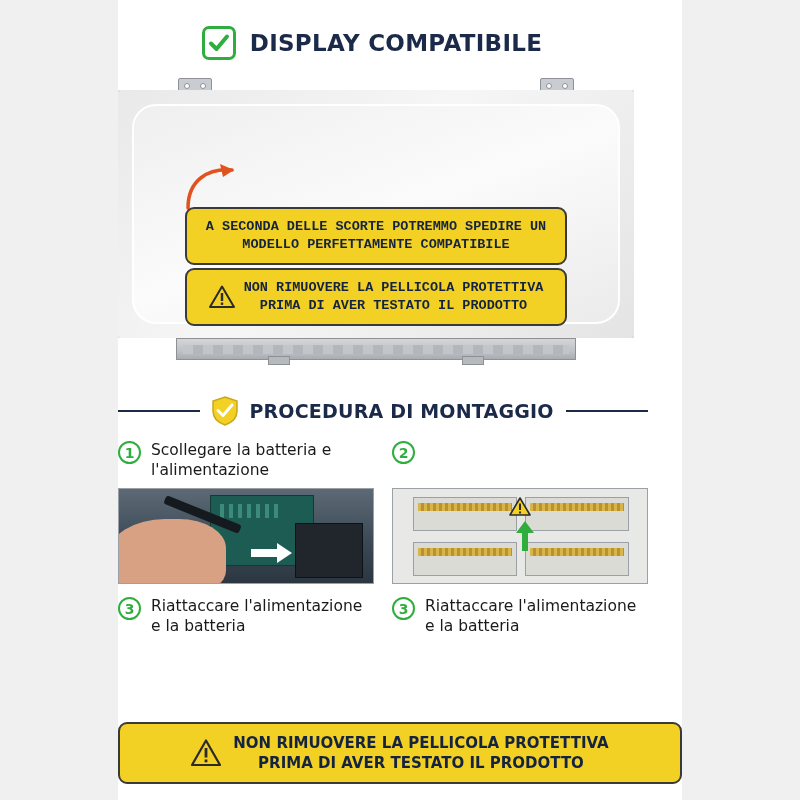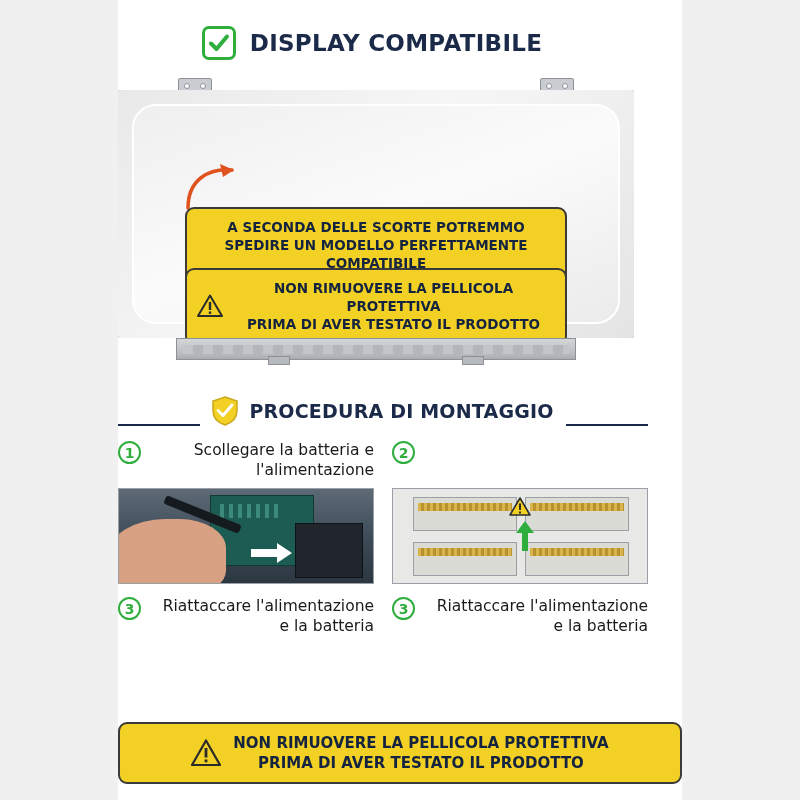--- a/index.html
+++ b/index.html
@@ -109,20 +109,21 @@
   .bezel {
     position: absolute;
     top: 12px;
     left: 0;
     width: 516px;
     height: 248px;
     background: #1d1d1d;
     border-radius: 3px;
     box-sizing: border-box;
     padding: 0;
+    font-family: Liberation Mono, monospace;
   }
   .screen {
     width: 100%;
     height: 100%;
     background: linear-gradient(135deg, #e9e9e9 0%, #f6f6f6 45%, #e4e4e4 100%);
     border-radius: 2px;
     box-sizing: border-box;
     position: relative;
     overflow: hidden;
   }
@@ -203,21 +204,21 @@
     background: #b6b9bd;
     border: 1px solid #8d9095;
     box-sizing: border-box;
   }
   .foot-tab.l { left: 150px; }
   .foot-tab.r { right: 150px; }
 
   
   .section-head {
     display: flex;
-    align-items: flex-end;
+    align-items: center;
     gap: 12px;
     margin: 18px auto 0;
     width: 530px;
   }
   .rule {
     flex: 1 1 auto;
     height: 2px;
     background: #1b2a49;
   }
   .section-title-group {
@@ -261,21 +262,20 @@
     display: flex;
     align-items: center;
     justify-content: center;
     box-sizing: border-box;
     margin-top: 1px;
   }
   .step-text {
     font-size: 15.5px;
     line-height: 1.3;
     color: #1a1a1a;
-    text-align: right;
   }
   .photo {
     height: 96px;
     border: 1px solid #9aa0a6;
     box-sizing: border-box;
     position: relative;
     overflow: hidden;
     margin-bottom: 12px;
   }
   

